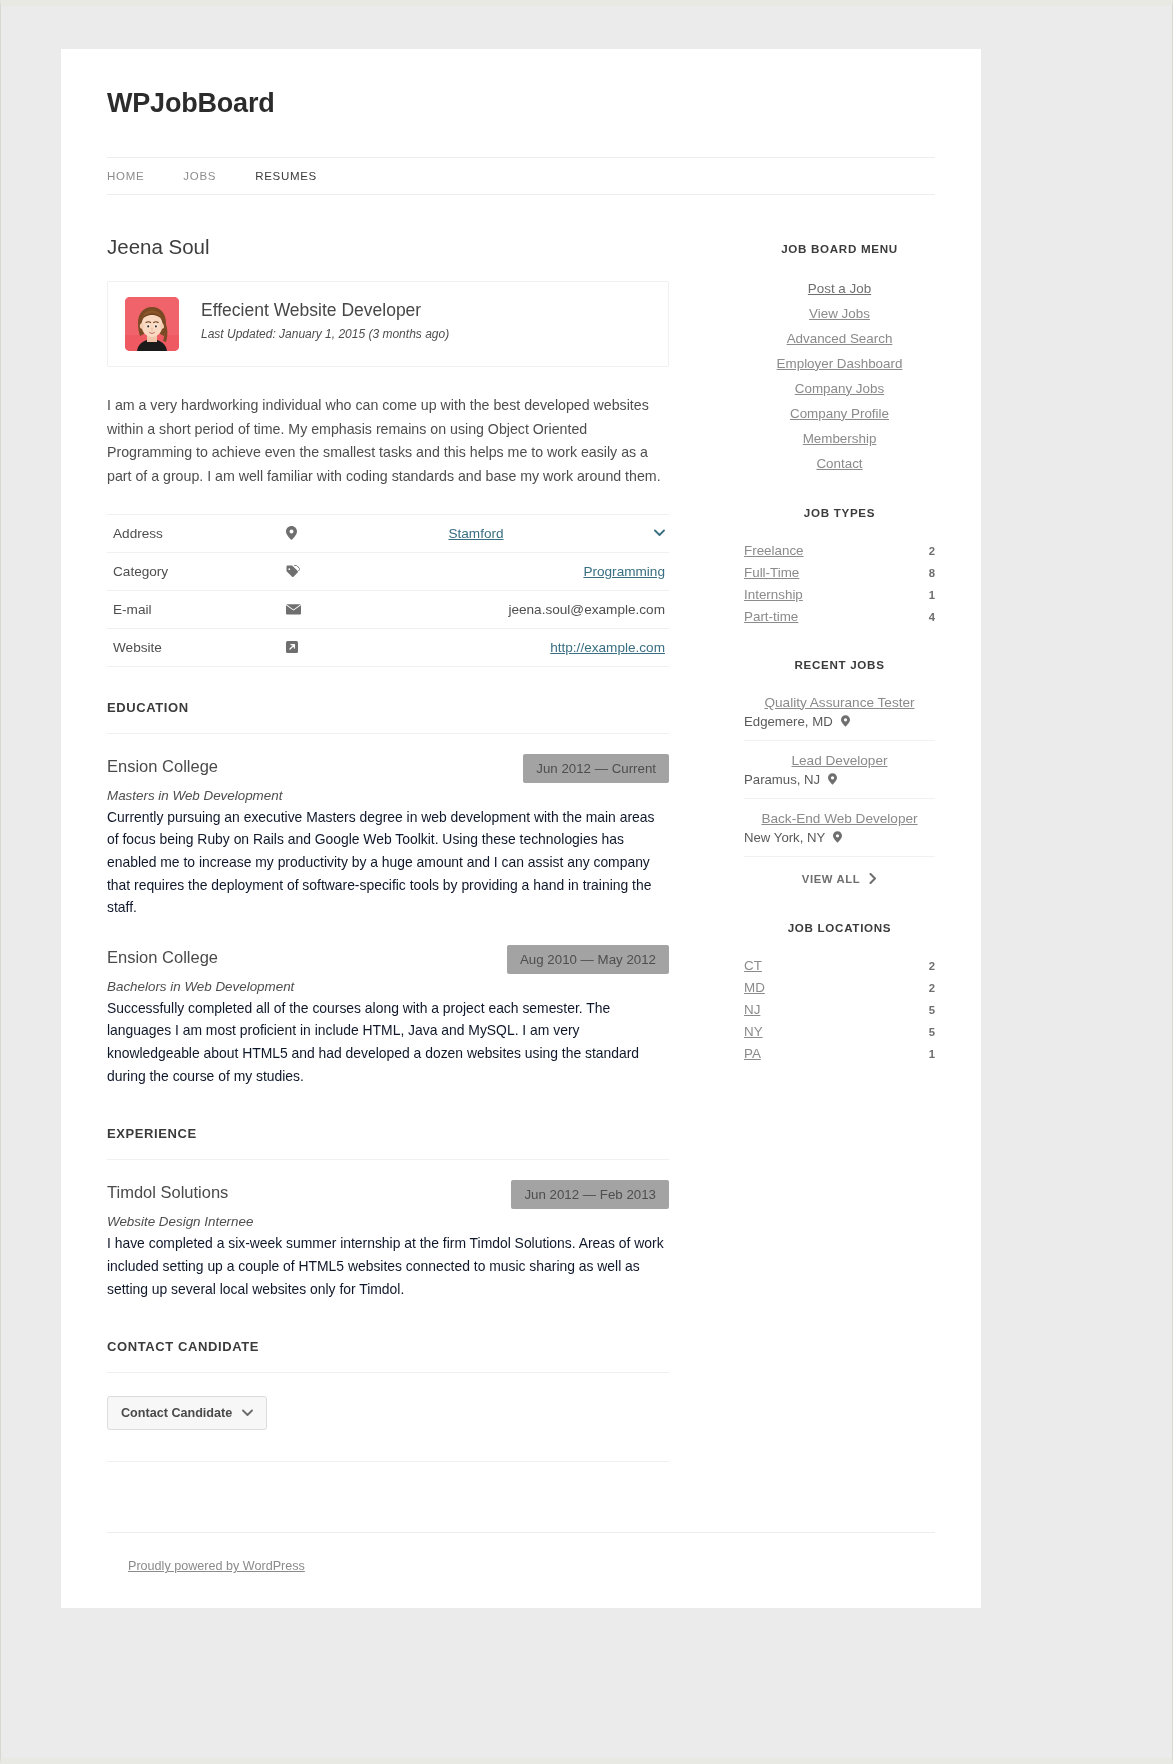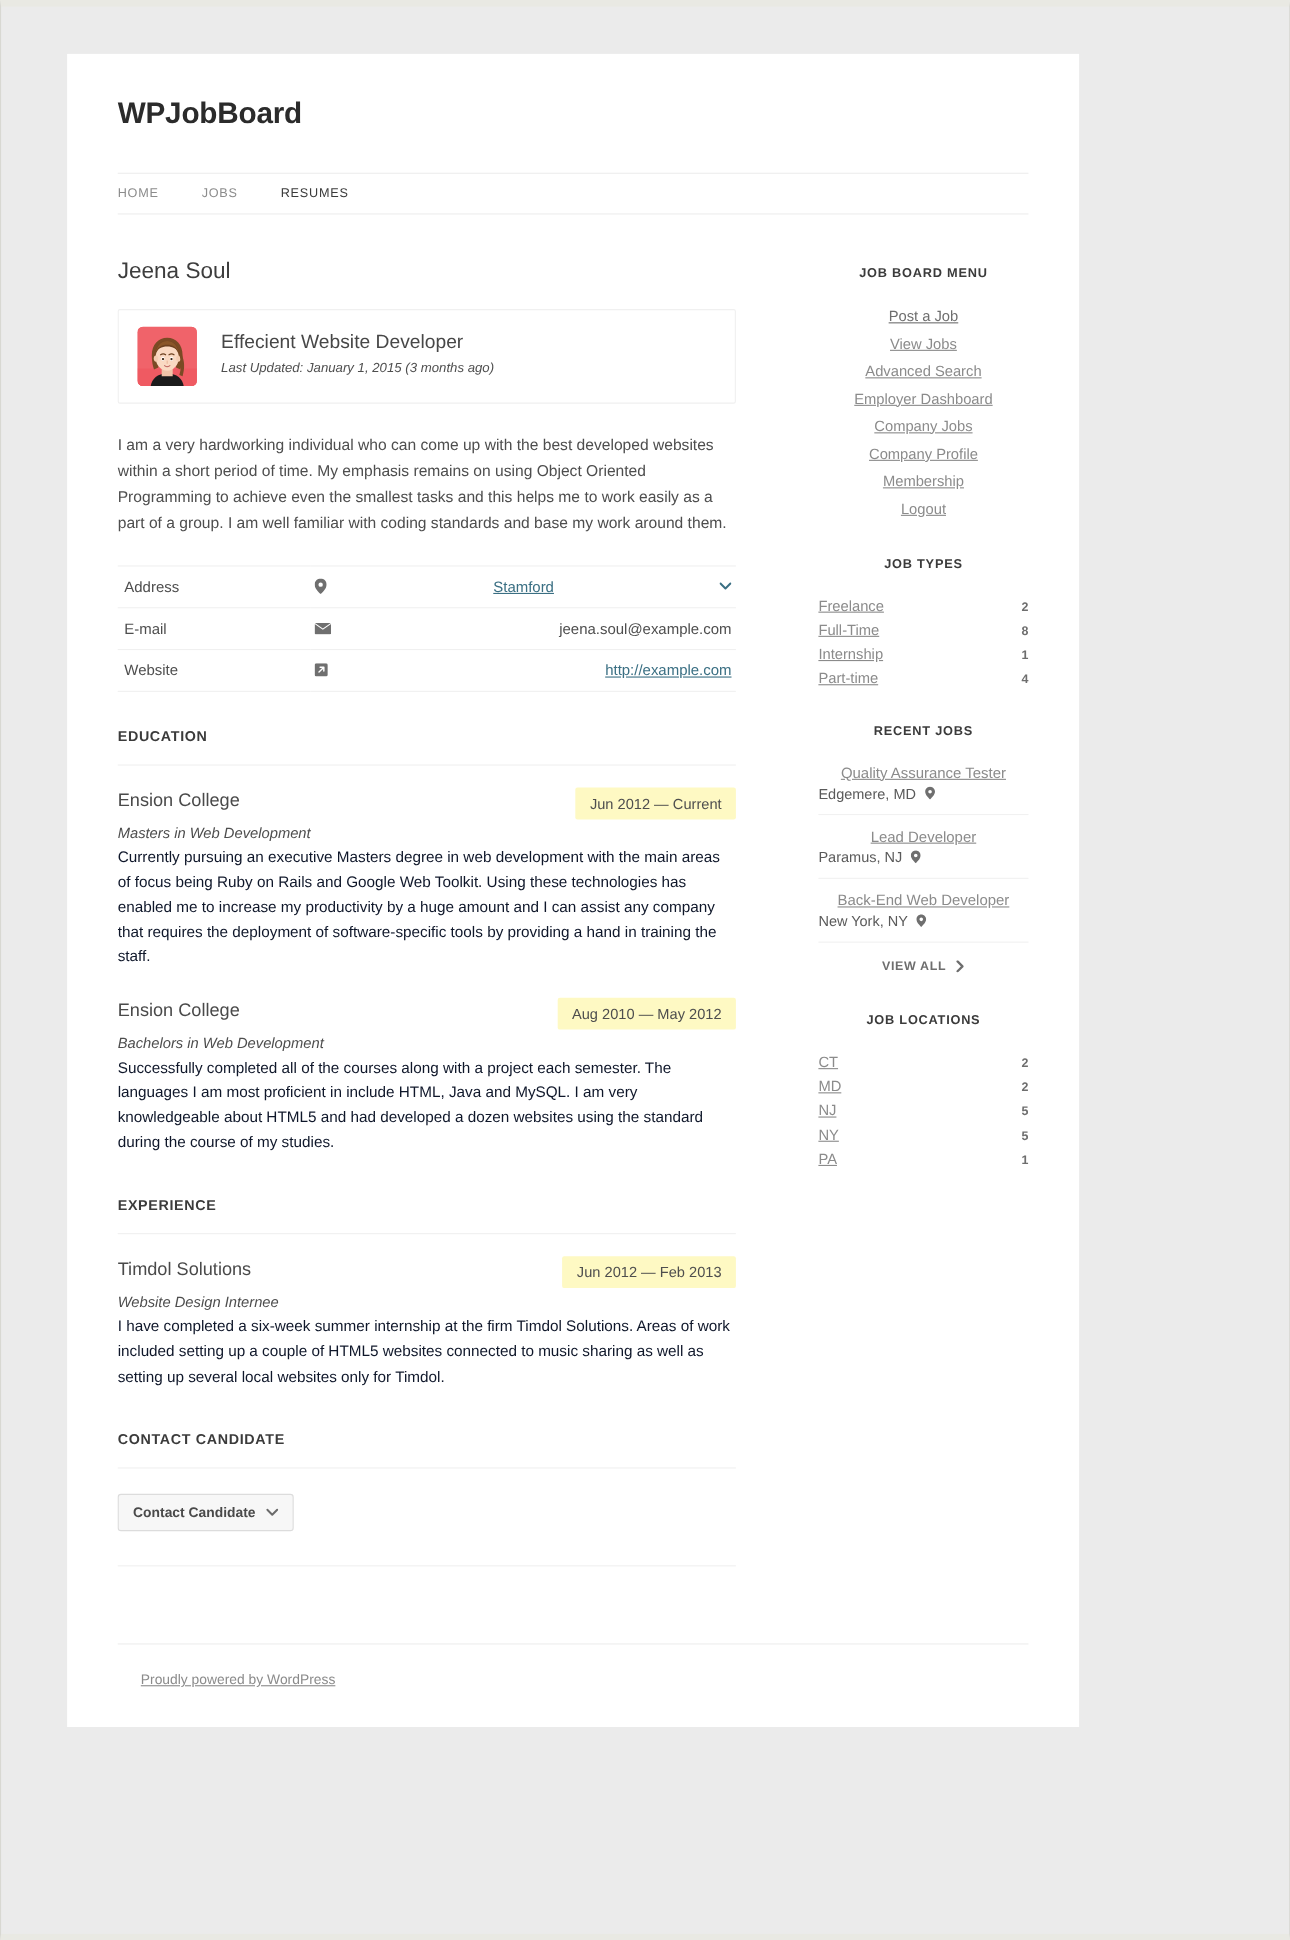--- a/index.html
+++ b/index.html
@@ -181,21 +181,21 @@
     display: flex;
     justify-content: space-between;
     align-items: flex-start;
   }
   .entry-org {
     font-size: 16.5px;
     color: #4a4a4a;
     line-height: 1.25;
   }
   .entry-date {
-    background: #fef9c3;
+    background: #a3a3a3;
     color: #4e4e4e;
     font-size: 13.3px;
     padding: 7px 13px;
     border-radius: 2px;
     white-space: nowrap;
     margin-top: -2px;
   }
   .entry-sub {
     font-size: 13.4px;
     font-style: italic;
@@ -394,20 +394,34 @@
                     <svg width="11" height="14" viewBox="0 0 11 14">
                           <path d="M5.5 0C2.46 0 0 2.46 0 5.5 0 9.2 5.5 14 5.5 14S11 9.2 11 5.5C11 2.46 8.54 0 5.5 0zm0 7.5A2 2 0 1 1 5.5 3.5a2 2 0 0 1 0 4z" fill="#6f6f6f"></path>
                         </svg>
                   </span>
                   <a class="link">Stamford</a>
                   <span class="caret-down">
                     <svg width="11" height="8" viewBox="0 0 11 8">
                           <path d="M1 1.5L5.5 6 10 1.5" stroke="#3a6f83" stroke-width="1.8" fill="none" stroke-linecap="round" stroke-linejoin="round"></path>
                         </svg>
                   </span>
+                </span>
+              </td>
+            </tr>
+            <tr>
+              <td class="label">Category</td>
+              <td class="value">
+                <span class="val-inner">
+                  <span class="icon-ph">
+                    <svg width="14" height="13" viewBox="0 0 14 13">
+                          <path d="M0.5 1.5A1 1 0 0 1 1.5 0.5h4.2a1 1 0 0 1 .7.3l5.3 5.3a1 1 0 0 1 0 1.4l-4.2 4.2a1 1 0 0 1-1.4 0L0.8 6.4a1 1 0 0 1-.3-.7zM3.3 3.3a.9.9 0 1 0 0 1.8.9.9 0 0 0 0-1.8z" fill="#6f6f6f"></path>
+                          <path d="M8.2 0.5h2.1a1 1 0 0 1 .7.3l2.5 2.6a1 1 0 0 1 0 1.4l-1.2 1.2" stroke="#6f6f6f" stroke-width="0.9" fill="none"></path>
+                        </svg>
+                  </span>
+                  <a class="link">Programming</a>
                 </span>
               </td>
             </tr>
             <tr>
               <td class="label">E-mail</td>
               <td class="value">
                 <span class="val-inner">
                   <span class="icon-ph">
                     <svg width="15" height="11" viewBox="0 0 15 11">
                           <path d="M0 1.2V9.6A1 1 0 0 0 1 10.6h13a1 1 0 0 0 1-1V1.2L7.5 6.4z" fill="#6f6f6f"></path>
@@ -486,21 +500,21 @@
           <div class="widget">
             <div class="widget-title">JOB BOARD MENU</div>
             <ul class="menu-list">
               <li><a>Post a Job</a></li>
               <li><a>View Jobs</a></li>
               <li><a>Advanced Search</a></li>
               <li><a>Employer Dashboard</a></li>
               <li><a>Company Jobs</a></li>
               <li><a>Company Profile</a></li>
               <li><a>Membership</a></li>
-              <li><a>Logout</a></li>
+              <li><a>Contact</a></li>
             </ul>
           </div>
 
           <div class="widget">
             <div class="widget-title">JOB TYPES</div>
             <ul class="count-list">
               <li>
                 <a>Freelance</a>
                 <span class="count">2</span>
               </li>

